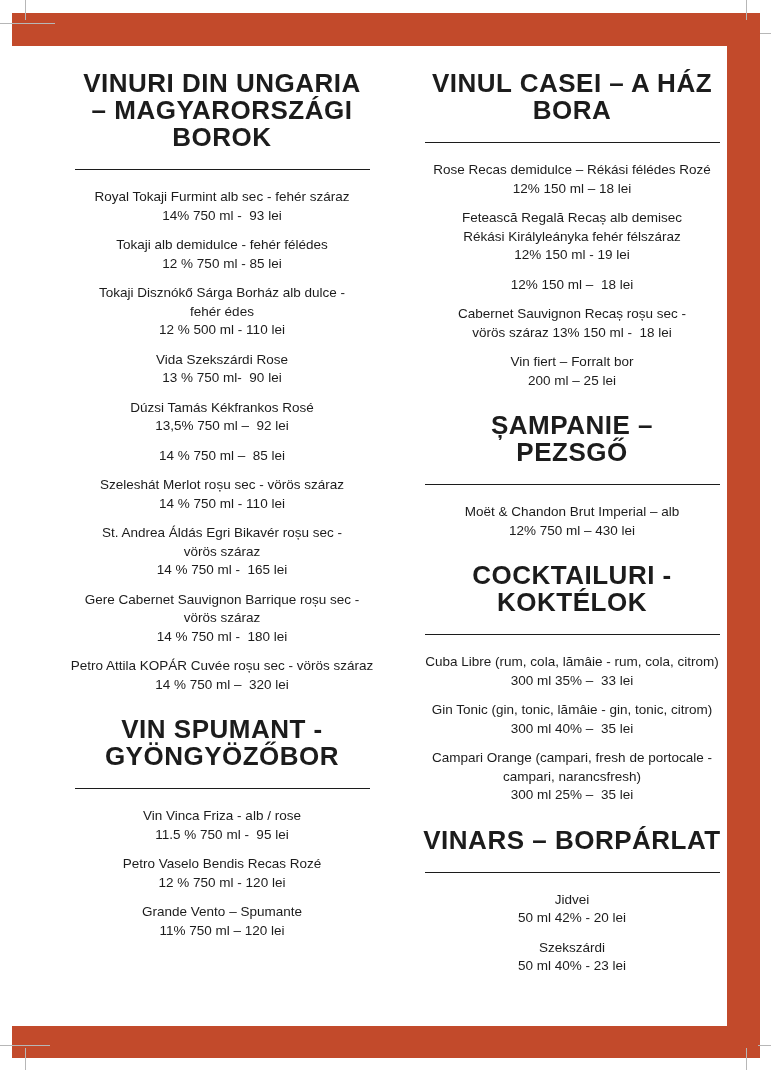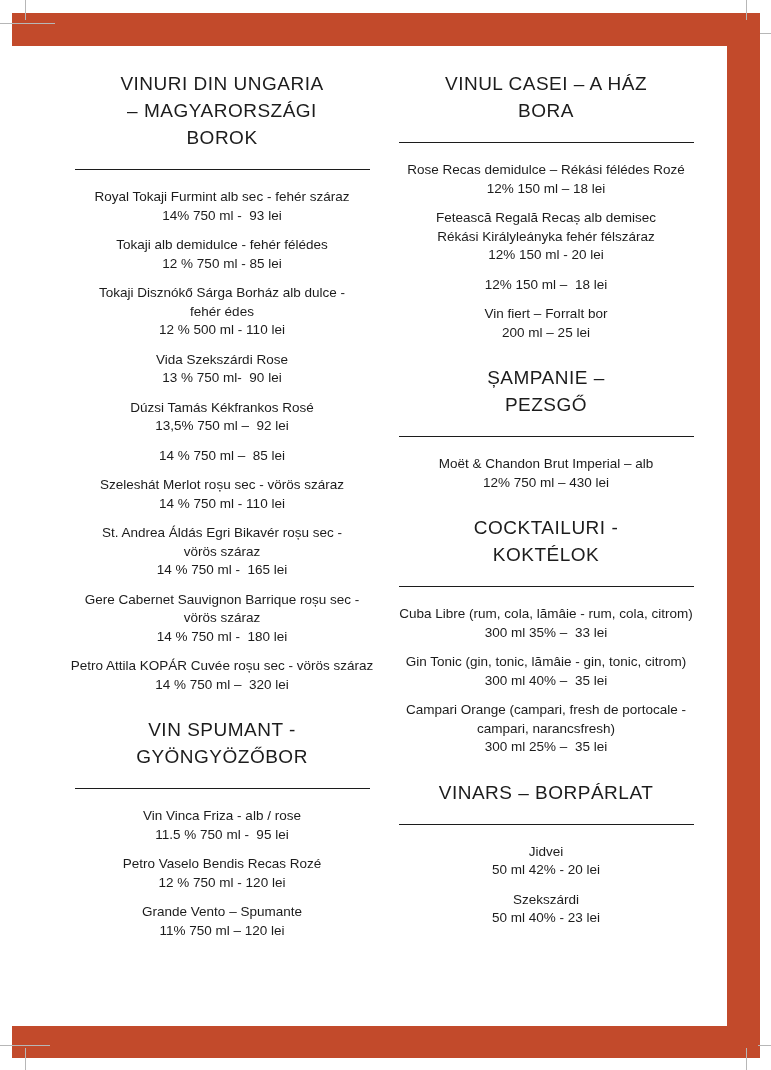--- a/index.html
+++ b/index.html
@@ -36,31 +36,31 @@
   .col {
     position: absolute;
     top: 70px;
     width: 320px;
     display: flex;
     flex-direction: column;
     gap: 22px;
     z-index: 2;
   }
   .col-left  { left: 62px; }
-  .col-right { left: 386px; }
+  .col-right { left: 412px; }
   .menu-section {
     display: flex;
     flex-direction: column;
     align-items: center;
   }
   .section-title {
     margin: 0;
-    font-size: 19px;
+    font-size: 26px;
     line-height: 27px;
-    font-weight: 400;
+    font-weight: 700;
     letter-spacing: 0.5px;
     text-align: center;
     white-space: pre;
     color: var(--ink);
   }
   .rule {
     width: 295px;
     height: 1px;
     background: var(--ink);
     margin: 18px 0;
@@ -130,22 +130,24 @@
     </section>
   </div>
 <div class="col col-right">
     <section class="menu-section">
       <h2 class="section-title">VINUL CASEI – A HÁZ
 BORA</h2>
       <div class="rule"></div>
       <div class="items">
         <div class="item"><div class="item-name">Rose Recas demidulce – Rékási félédes Rozé</div><div class="item-price">12% 150 ml – 18 lei</div></div>
         <div class="item"><div class="item-name">Fetească Regală Recaș alb demisec
-Rékási Királyleányka fehér félszáraz</div><div class="item-price">12% 150 ml - 20 lei</div></div>
+Rékási Királyleányka fehér félszáraz</div><div class="item-price">12% 150 ml - 19 lei</div></div>
         <div class="item"><div class="item-price">12% 150 ml –  18 lei</div></div>
+        <div class="item"><div class="item-name">Cabernet Sauvignon Recaș roșu sec -
+vörös száraz 13% 150 ml -  18 lei</div></div>
         <div class="item"><div class="item-name">Vin fiert – Forralt bor</div><div class="item-price">200 ml – 25 lei</div></div>
       </div>
     </section>
     <section class="menu-section">
       <h2 class="section-title">ȘAMPANIE –
 PEZSGŐ</h2>
       <div class="rule"></div>
       <div class="items">
         <div class="item"><div class="item-name">Moët &amp; Chandon Brut Imperial – alb</div><div class="item-price">12% 750 ml – 430 lei</div></div>
       </div>

